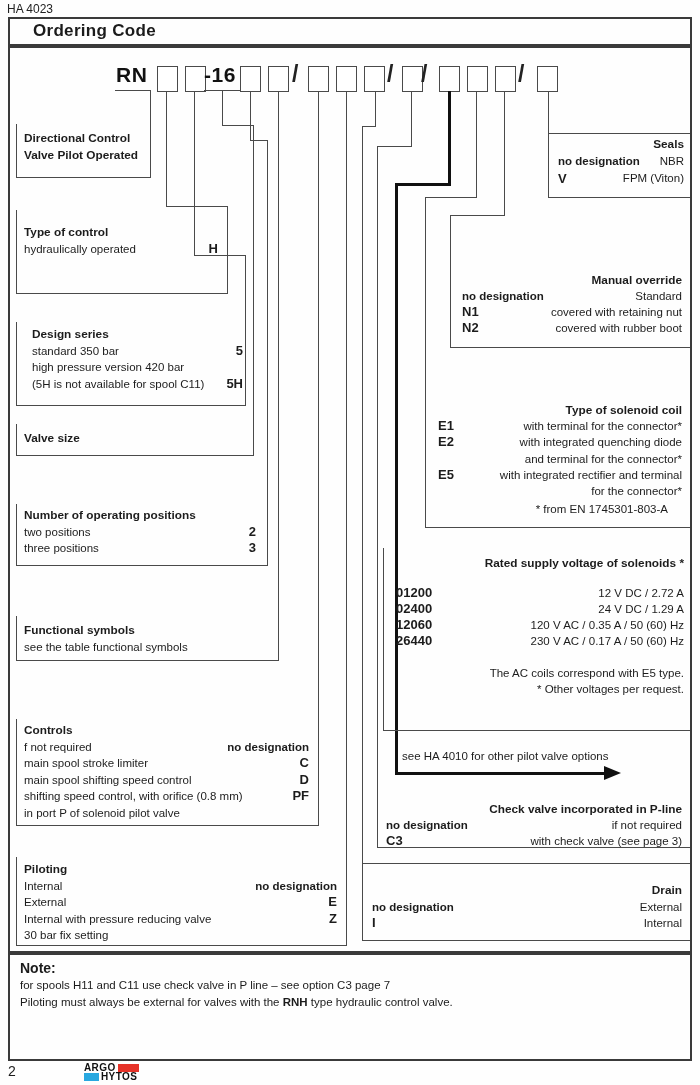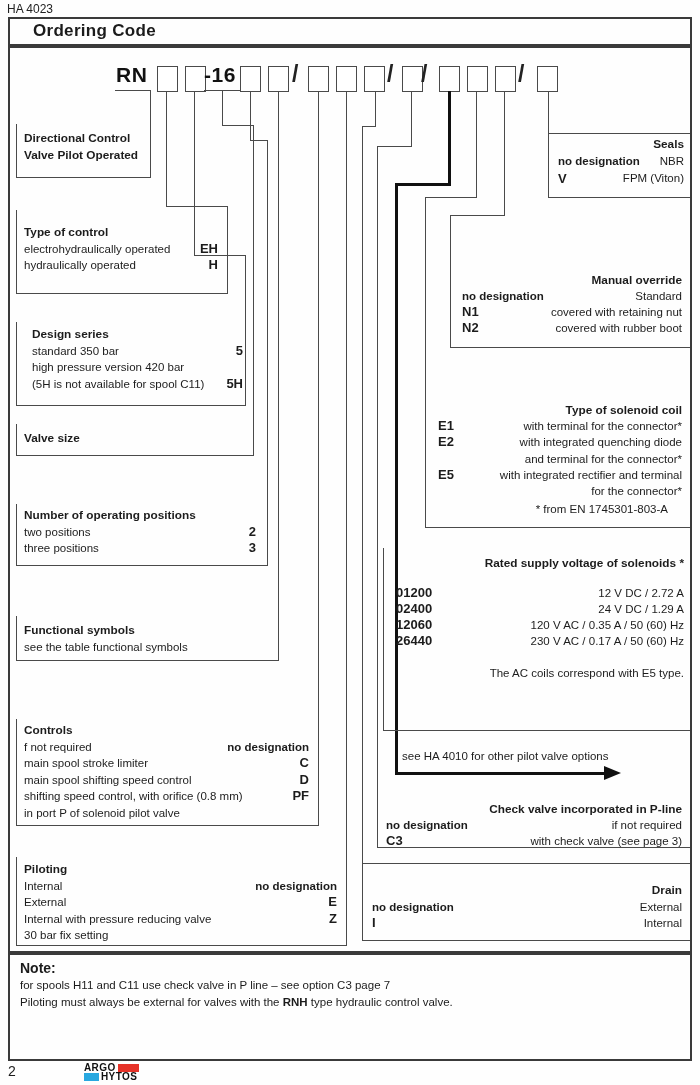--- a/index.html
+++ b/index.html
@@ -145,24 +145,20 @@
   <i class="h" style="left:548px;top:197px;width:142px;"></i>
 
   <div class="blk" style="left:24px;top:130px;width:130px;">
     <div class="t">Directional Control</div>
     <div class="t">Valve Pilot Operated</div>
   </div>
 
   <div class="blk" style="left:24px;top:224px;width:194px;">
     <div class="t">Type of control</div>
     <div class="row">
-      <span class="lbl">electrohydraulically operated</span>
-      <span class="code">EH</span>
-    </div>
-    <div class="row">
       <span class="lbl">hydraulically operated</span>
       <span class="code">H</span>
     </div>
   </div>
 
   <div class="blk" style="left:32px;top:326px;width:211px;">
     <div class="t">Design series</div>
     <div class="row">
       <span class="lbl">standard 350 bar</span>
       <span class="code">5</span>
@@ -304,20 +300,21 @@
       <div class="row">
         <span class="code">12060</span>
         <span class="lbl">120 V AC / 0.35 A / 50 (60) Hz</span>
       </div>
       <div class="row">
         <span class="code">26440</span>
         <span class="lbl">230 V AC / 0.17 A / 50 (60) Hz</span>
       </div>
     </div>
     <div class="ra" style="margin-top:16px;">The AC coils correspond with E5 type.</div>
+    <div class="ra">*  Other voltages per request.</div>
   </div>
 
   <div class="blk" style="left:402px;top:748px;">see HA 4010 for other pilot valve options</div>
 
   <div class="blk rb" style="left:386px;top:801px;width:296px;line-height:16px;">
     <div class="t">Check valve incorporated in P-line</div>
     <div class="row">
       <span class="code sm">no designation</span>
       <span class="lbl">if not required</span>
     </div>

